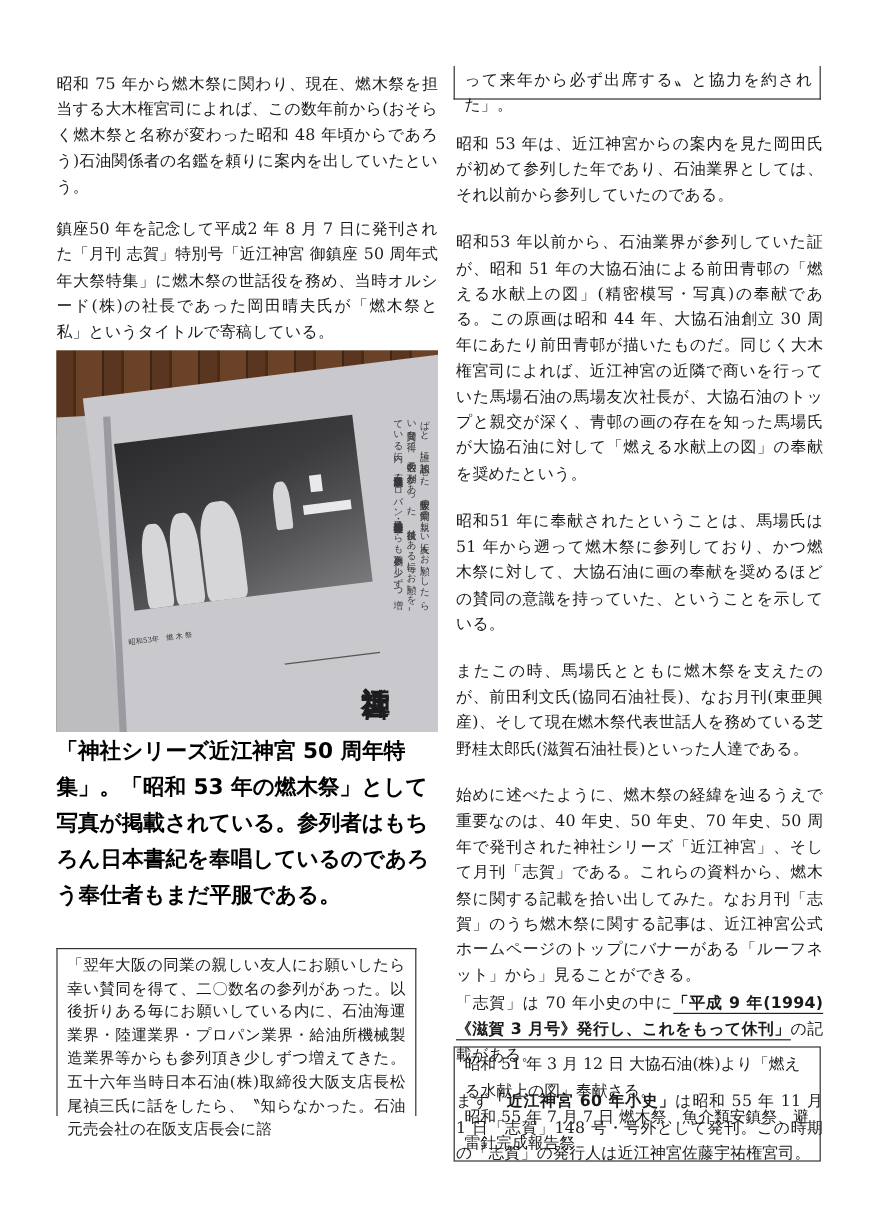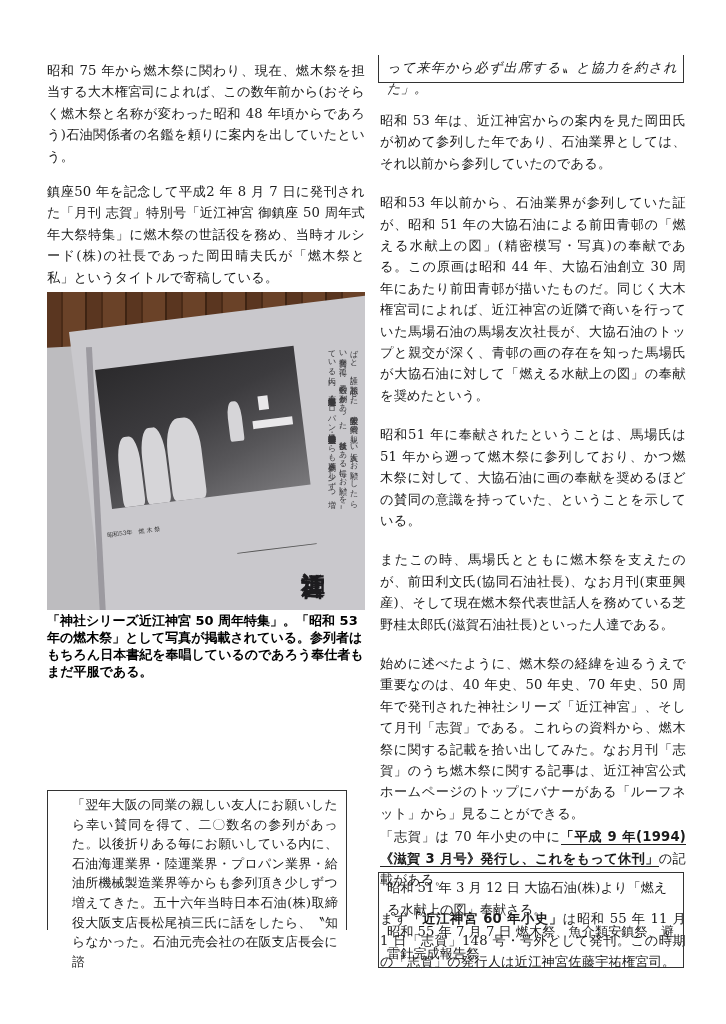--- a/index.html
+++ b/index.html
@@ -11,21 +11,21 @@
   .page { position: absolute; left: 0; top: 0; width: 726px; height: 1024px; }
   .col { position: absolute; width: 318px; }
   .col-left { left: 47px; top: 60px; }
   .col-right { left: 380px; top: 0; margin-top: 12px; }
   p.para {
     margin: 0; font-size: 13.2px; line-height: 21.4px; letter-spacing: 0.2px;
     text-align: justify;
   }
   .bold-caption {
     font-family: "DejaVu Sans", "Liberation Sans", sans-serif;
-    font-weight: bold; font-size: 13px; line-height: 17px; color: #000;
+    font-weight: bold; font-size: 18px; line-height: 30px; color: #000;
     margin: 0;
   }
   .u-bold { font-weight: bold; border-bottom: 1.5px solid #222; font-family: "DejaVu Sans", "Liberation Sans", sans-serif; }
   .bold { font-weight: bold; font-family: "DejaVu Sans", "Liberation Sans", sans-serif; }
 
   
   .photo {
     position: absolute; left: 47px; top: 292px; width: 318px; height: 318px;
     background: #5b3a22; overflow: hidden;
   }
@@ -56,26 +56,26 @@
     position: absolute; writing-mode: vertical-rl; font-size: 24px; font-weight: bold; color: #1d1c1f;
     font-family: "DejaVu Serif", serif;
   }
   .rule-line { position: absolute; height: 1px; background: #555; transform: rotate(-7deg); }
   .inner-caption { position: absolute; font-size: 6px; color: #333; transform: rotate(-7deg); }
 
   
   .quote-box-left {
     position: absolute; left: 47px; top: 790px; width: 300px; height: 140px;
     border-left: 1px solid #333; border-top: 1px solid #333; border-right: 1px solid #333;
-    padding: 4px 8px 0 24px; box-sizing: border-box;
+    padding: 4px 8px 0 8px; box-sizing: border-box;
   }
   .quote-box-right {
     position: absolute; left: 378px; top: 55px; width: 306px; height: 28px;
     border-left: 1px solid #333; border-right: 1px solid #333; border-bottom: 1px solid #333;
-    padding: 2px 6px 0 8px; box-sizing: border-box; font-style: italic;
+    padding: 2px 6px 0 8px; box-sizing: border-box;
   }
   .timeline-box {
     position: absolute; left: 378px; top: 872px; width: 306px; height: 96px;
     border: 1px solid #333; padding: 4px 6px 0 8px; box-sizing: border-box;
   }
   .timeline-box p { margin: 0; font-size: 13.2px; line-height: 22px; }
 </style>
 </head>
 <body>
 

